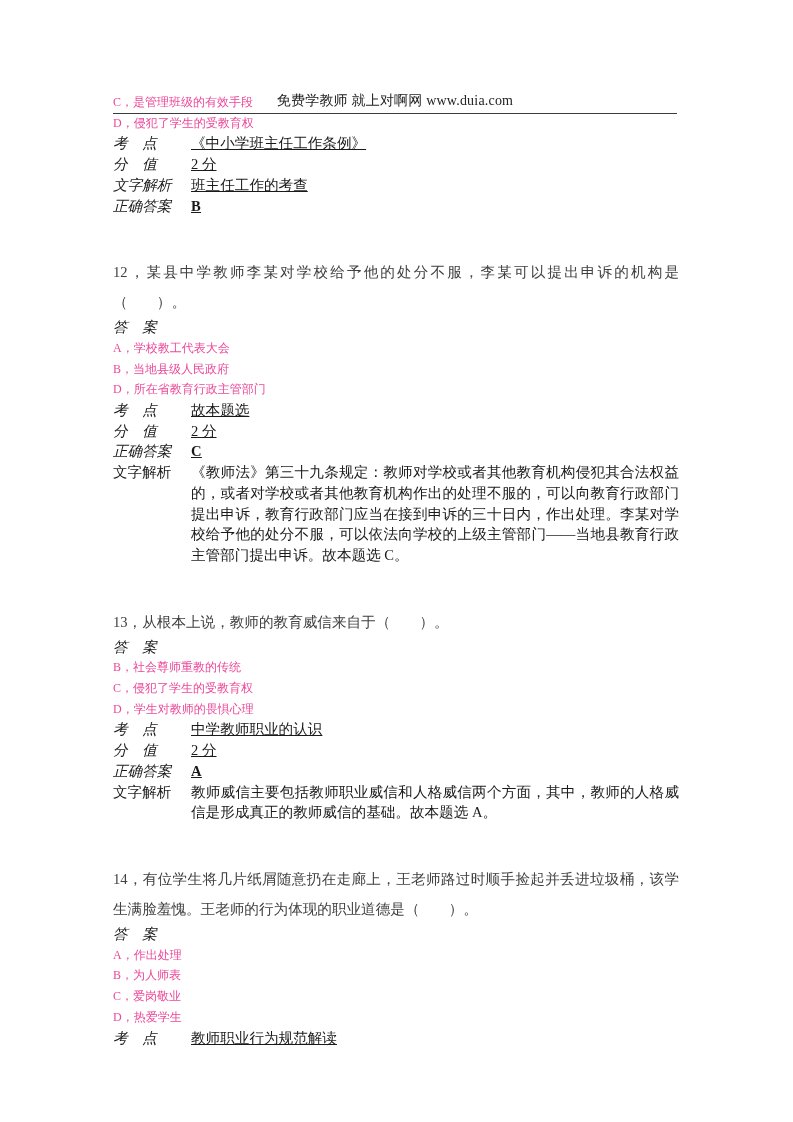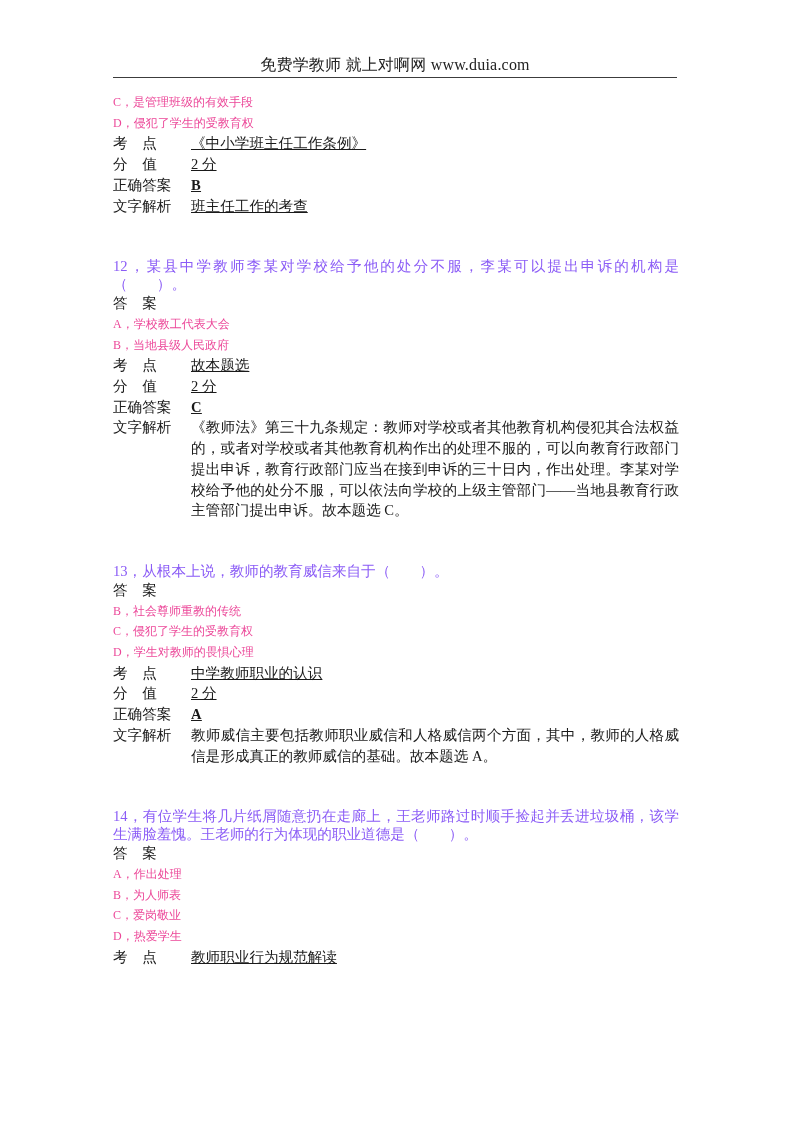--- a/index.html
+++ b/index.html
@@ -25,25 +25,26 @@
 
   
   .header {
     position: absolute;
     left: 113px;
     top: 57px;
     width: 564px;
   }
   .header-text {
     text-align: center;
-    font-size: 16px;
+    font-size: 14px;
     line-height: 16px;
     letter-spacing: 0.2px;
     color: #222;
     white-space: nowrap;
+    margin-top: 36px;
   }
   .header-rule {
     margin-top: 4px;
     border-top: 1px solid #3c3c3c;
     width: 100%;
     height: 0;
   }
 
   
   .content {
@@ -56,38 +57,39 @@
   .line {
     font-size: 12px;
     line-height: 20.7px;
     white-space: nowrap;
     color: #ec4899;
   }
 
   
   .para {
     font-size: 14.6px;
-    line-height: 18px;
-    color: #8b5cf6;
+    line-height: 30px;
+    color: #404040;
     text-align: justify;
     text-justify: inter-character;
     white-space: normal;
   }
 
   
   .kv {
     display: block;
     font-size: 14.6px;
     line-height: 20.7px;
     white-space: nowrap;
   }
   .kv .k {
     display: inline-block;
     width: 78px;
     vertical-align: top;
+    font-style: italic;
   }
   .kv .v {
     display: inline;
     text-decoration: underline;
   }
   .kv .v.latin {
     font-weight: bold;
     letter-spacing: 0.3px;
   }
 
@@ -133,36 +135,37 @@
       <div class="line opt">C，是管理班级的有效手段</div>
       <div class="line opt">D，侵犯了学生的受教育权</div>
 
       <div class="kv">
         <span class="k">考　点</span><span class="v">《中小学班主任工作条例》</span>
       </div>
       <div class="kv">
         <span class="k">分　值</span><span class="v">2 分</span>
       </div>
       <div class="kv">
+        <span class="k">文字解析</span><span class="v">班主任工作的考查</span>
+      </div>
+      <div class="kv">
         <span class="k">正确答案</span><span class="v latin">B</span>
-      </div>
-      <div class="kv">
-        <span class="k">文字解析</span><span class="v">班主任工作的考查</span>
       </div>
     </div>
 
     <div class="blockgap"></div>
 
     <div>
       <div class="para">12，某县中学教师李某对学校给予他的处分不服，李某可以提出申诉的机构是（　　）。</div>
       <div class="kv">
         <span class="k">答　案</span>
       </div>
       <div class="line opt">A，学校教工代表大会</div>
       <div class="line opt">B，当地县级人民政府</div>
+      <div class="line opt">D，所在省教育行政主管部门</div>
 
       <div class="kv">
         <span class="k">考　点</span><span class="v">故本题选</span>
       </div>
       <div class="kv">
         <span class="k">分　值</span><span class="v">2 分</span>
       </div>
       <div class="kv">
         <span class="k">正确答案</span><span class="v latin">C</span>
       </div>

